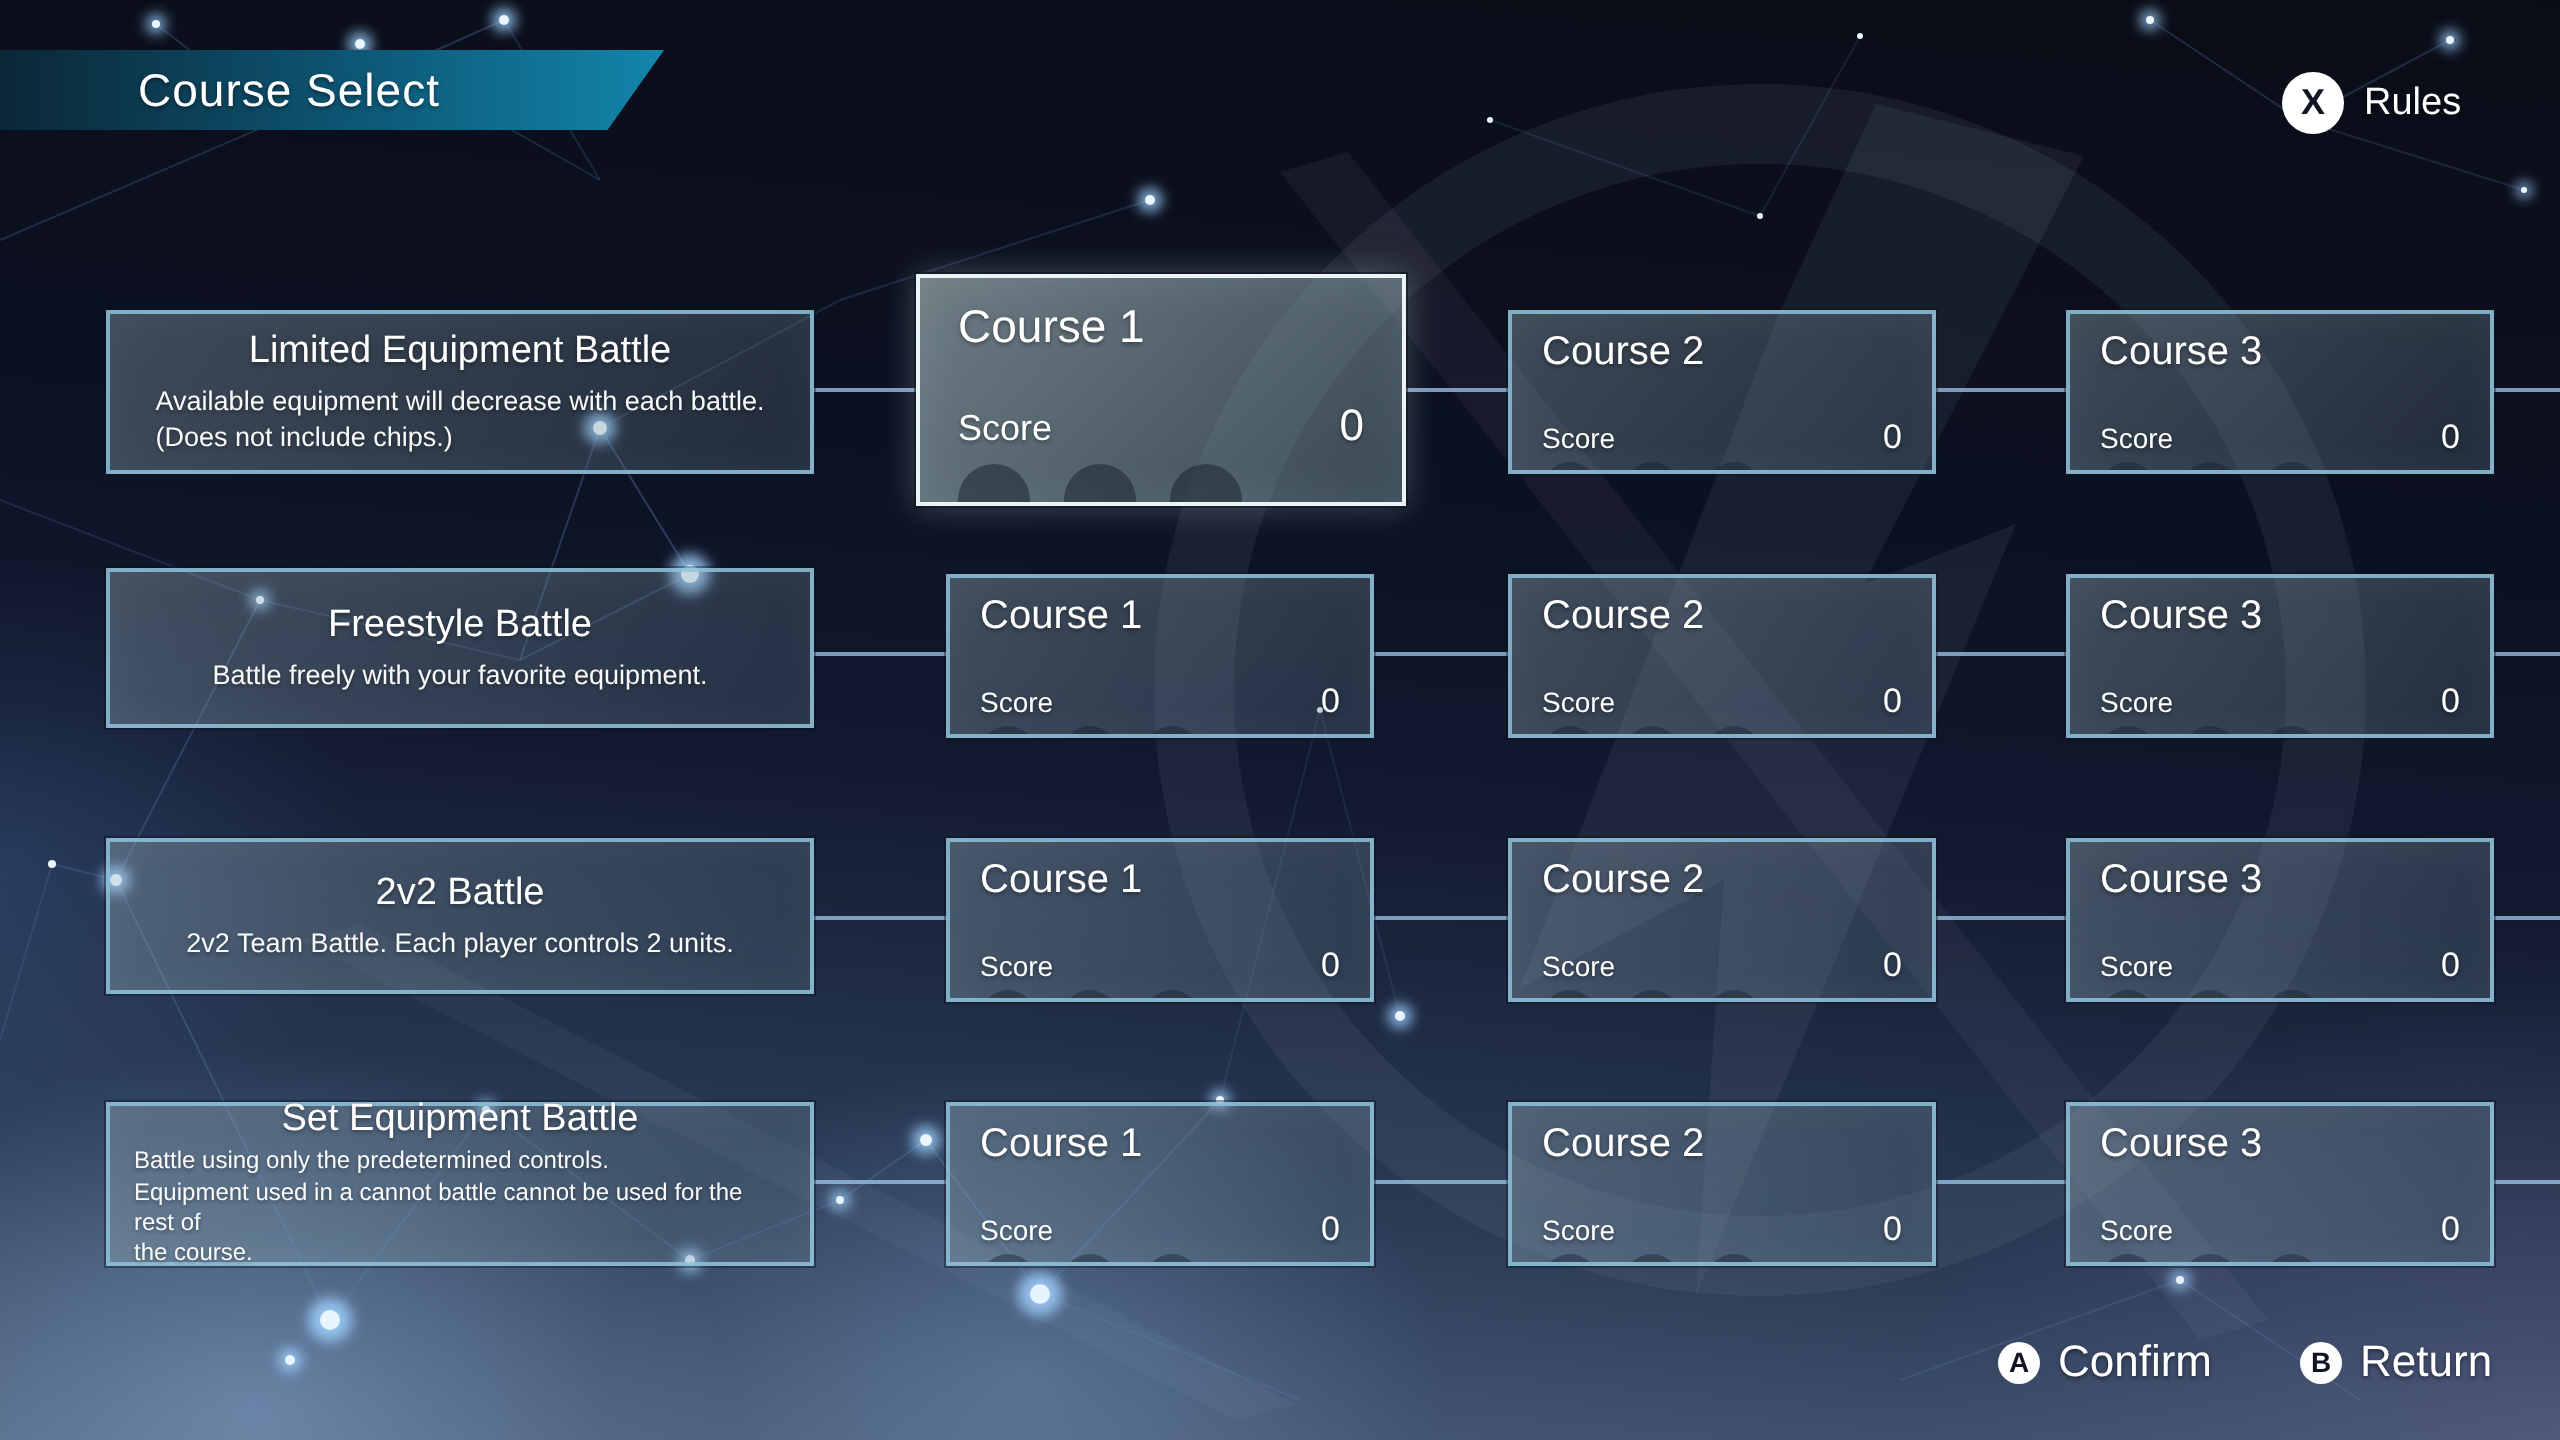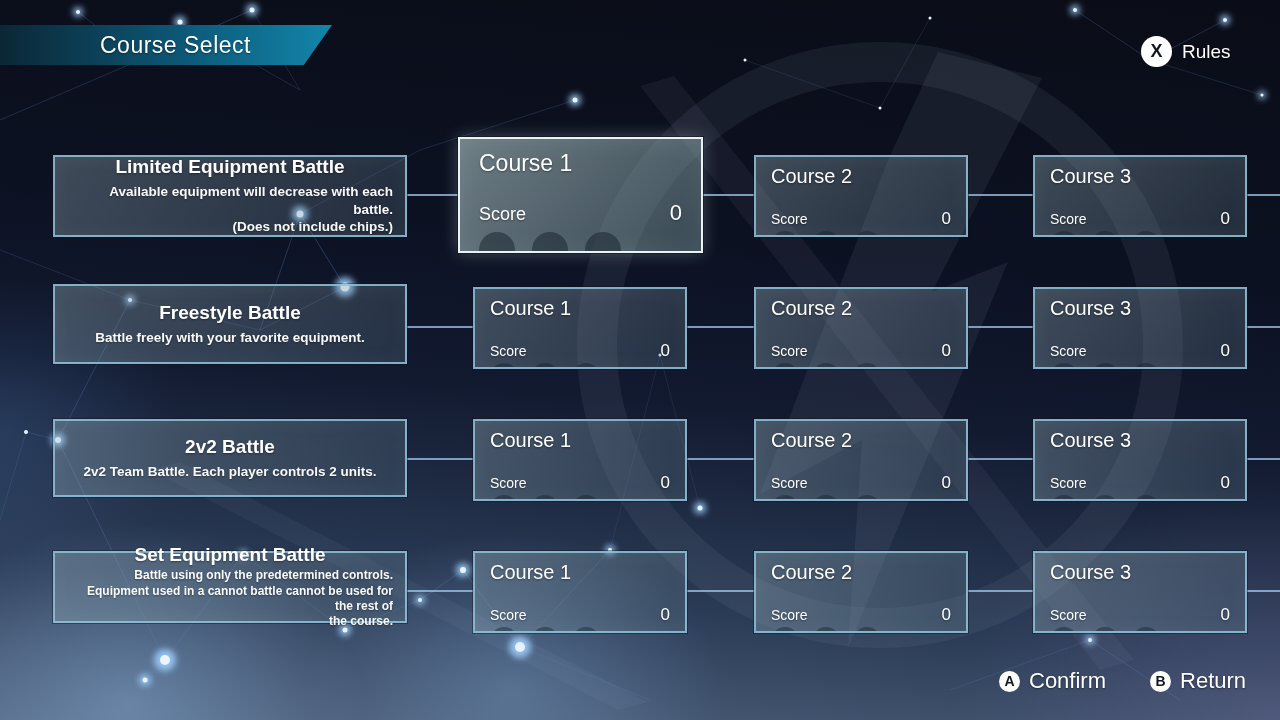--- a/index.html
+++ b/index.html
@@ -15,21 +15,21 @@
   }
   svg.layer{position:absolute;left:0;top:0;pointer-events:none;}
 
   
   .banner{
     position:absolute;left:0;top:25px;width:332px;height:40px;
     background:linear-gradient(90deg,#0b2736 0%,#0d5877 55%,#1286ab 100%);
     clip-path:polygon(0 0,100% 0,91.5% 100%,0 100%);
     display:flex;align-items:center;
   }
-  .banner .t{padding-left:100px;font-size:23px;letter-spacing:.5px;text-shadow:0 1px 2px rgba(0,0,0,.45);}
+  .banner .t{padding-left:69px;font-size:23px;letter-spacing:.5px;text-shadow:0 1px 2px rgba(0,0,0,.45);}
 
   
   .btn-circle{
     border-radius:50%;background:#fff;color:#101622;display:flex;align-items:center;justify-content:center;
     font-weight:bold;flex:0 0 auto;
   }
   .rules{position:absolute;left:1141px;top:36px;display:flex;align-items:center;gap:10px;}
   .rules .btn-circle{width:31px;height:31px;font-size:18px;}
   .rules .label{font-size:19px;text-shadow:0 1px 2px rgba(0,0,0,.5);}
 
@@ -42,21 +42,21 @@
   .connector{position:absolute;height:2px;background:rgba(160,200,235,0.75);}
 
   
   .card{
     position:absolute;box-sizing:border-box;
     border:2px solid rgba(145,195,220,0.85);
     background:linear-gradient(135deg, rgba(162,187,197,0.34), rgba(88,114,130,0.27));
     box-shadow:0 0 0 1px rgba(8,16,26,0.4), inset 0 0 20px rgba(200,230,240,0.06);
     text-shadow:0 1px 2px rgba(0,0,0,.4);
   }
-  .mode{display:flex;flex-direction:column;justify-content:center;align-items:center;text-align:right;padding:4px 12px;font-weight:bold;}
+  .mode{display:flex;flex-direction:column;justify-content:center;align-items:center;text-align:left;padding:4px 12px;}
   .m-title{font-size:19px;margin-bottom:5px;}
   .m-desc{font-size:13.5px;line-height:1.32;opacity:.97;}
   .mode.small-desc .m-title{margin-bottom:2px;}
   .mode.small-desc .m-desc{font-size:12px;line-height:1.28;}
 
   .course{padding:10px 15px 0 15px;overflow:hidden;}
   .c-title{font-size:20px;line-height:19px;}
   .c-score{display:flex;justify-content:space-between;align-items:baseline;margin-top:5px;}
   .s-label{font-size:14px;line-height:16px;margin-top:20px;}
   .s-value{font-size:17px;line-height:17px;}
@@ -336,21 +336,21 @@
       <span class="s-label">Score</span>
       <span class="s-value">0</span>
     </div>
     <div class="c-dots">
       <span class="dot"></span>
       <span class="dot"></span>
       <span class="dot"></span>
     </div>
   </div>
 
-  <div class="card mode small-desc" style="left:53px;top:551px;width:354px;height:72px">
+  <div class="card mode small-desc" style="left:53px;top:551px;width:354px;height:82px">
     <div class="m-title">Set Equipment Battle</div>
     <div class="m-desc">
       <div>Battle using only the predetermined controls.</div>
       <div>Equipment used in a cannot battle cannot be used for the rest of</div>
       <div>the course.</div>
     </div>
   </div>
   <div class="card course" style="left:473px;top:551px;width:214px;height:82px">
     <div class="c-title">Course 1</div>
     <div class="c-score">

